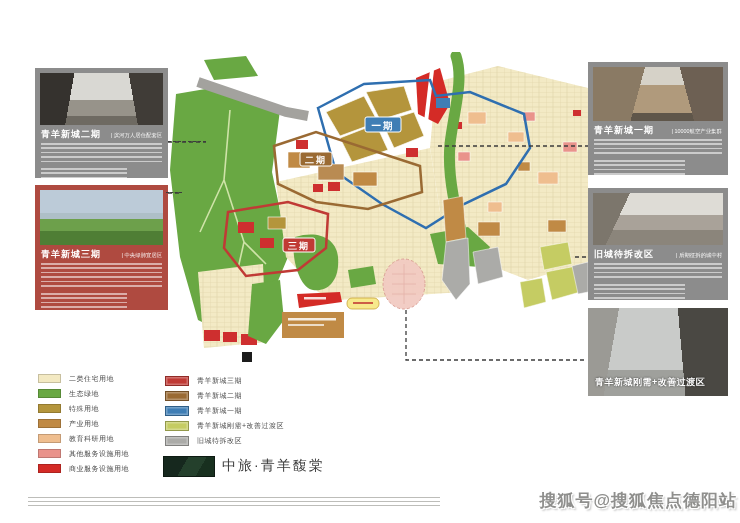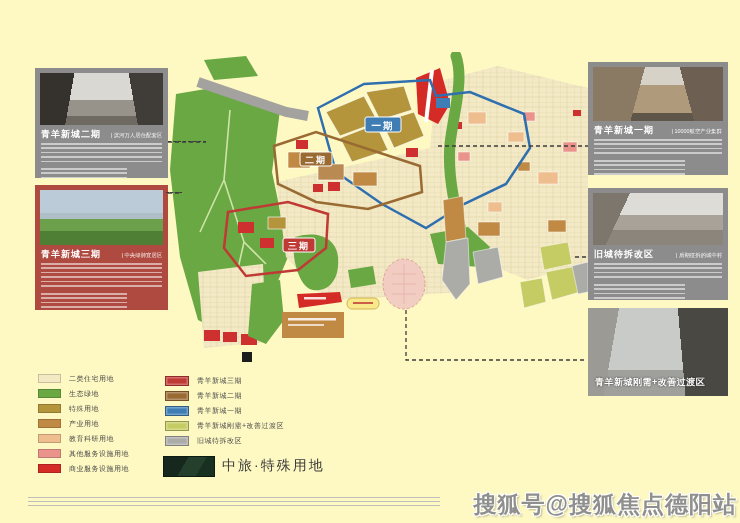--- a/index.html
+++ b/index.html
@@ -1,17 +1,17 @@
 <!DOCTYPE html>
 <html><head>
 <meta charset="utf-8">
 <style>
   html,body{margin:0;padding:0;}
   body{font-family:"Liberation Sans","DejaVu Sans",sans-serif;background:#e8e8e6;}
-  #stage{position:relative;width:740px;height:523px;background:#fef9c3;overflow:hidden;}
+  #stage{position:relative;width:740px;height:523px;background:#ffffff;overflow:hidden;}
 
   
   .panel{position:absolute;box-sizing:border-box;padding:5px;}
   .panel.gray{background:#8c8c8c;}
   .panel.red{background:#af4a40;}
   .photo{width:100%;border:0;}
   .p-title-row{display:flex;align-items:baseline;margin:3px 1px 2px 1px;color:#fff;white-space:nowrap;}
   .p-title{font-size:9px;font-weight:bold;letter-spacing:1px;}
   .p-sub{margin-left:auto;font-size:6px;opacity:.95;transform:scale(.9);transform-origin:right;}
   .skel{background:repeating-linear-gradient(to bottom,rgba(255,255,255,.55) 0,rgba(255,255,255,.55) 1.6px,transparent 1.6px,transparent 4.4px);}
@@ -47,21 +47,21 @@
        box-shadow:inset 0 0 0 1.5px rgba(255,255,255,.28);}
   .ll{font-size:7px;color:#4a4a4a;letter-spacing:.5px;white-space:nowrap;}
 
   
   #logo-box{position:absolute;left:163px;top:456px;width:50px;height:19px;
     background:linear-gradient(120deg,#16281e 0 40%,#24402c 40% 70%,#18301f 70%);
     border:1px solid #0d1a12;}
   #logo-text{position:absolute;left:222px;top:457px;font-size:14px;color:#3b3b3b;
     letter-spacing:2px;font-weight:500;}
   #source-note{position:absolute;right:32px;top:463px;font-size:8.5px;color:#6e6e6e;letter-spacing:.5px;}
-  #watermark{position:absolute;right:3px;top:489px;font-size:23px;font-weight:bold;color:#8f8f8d;
+  #watermark{position:absolute;right:3px;top:489px;font-size:17px;font-weight:bold;color:#8f8f8d;
     letter-spacing:1px;text-shadow:-1px -1px 0 #fff,1px -1px 0 #fff,-1px 1px 0 #fff,1px 1px 0 #fff,2px 2px 2px rgba(0,0,0,.25);
     z-index:20;}
   #disclaimer{position:absolute;left:28px;top:497px;width:412px;height:11px;
     background:repeating-linear-gradient(to bottom,#bdbdb9 0,#bdbdb9 1.2px,transparent 1.2px,transparent 4px);}
 
   svg text{font-family:"Liberation Sans","DejaVu Sans",sans-serif;}
 </style>
 </head>
 <body>
 
@@ -293,17 +293,17 @@
         <span class="sw2" style="background: rgb(197, 204, 99);"></span>
         <span class="ll">青羊新城刚需+改善过渡区</span>
       </div>
     <div class="lrow">
         <span class="sw2" style="background: rgb(171, 171, 168);"></span>
         <span class="ll">旧城待拆改区</span>
       </div>
   </div>
 
   <div id="logo-box"></div>
-  <div id="logo-text">中旅·特殊用地</div>
+  <div id="logo-text">中旅·青羊馥棠</div>
   <div id="disclaimer"></div>
   <div id="watermark">搜狐号@搜狐焦点德阳站</div>
 
 </div>
 
 </body></html>

